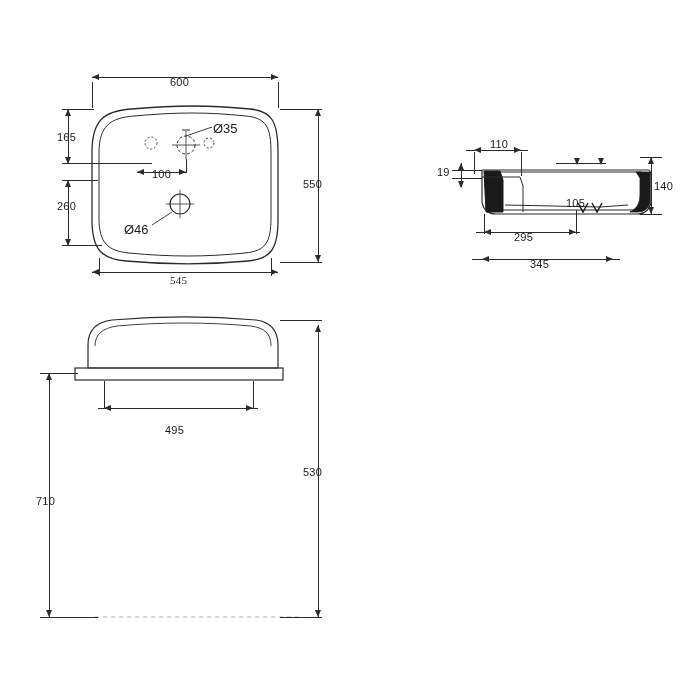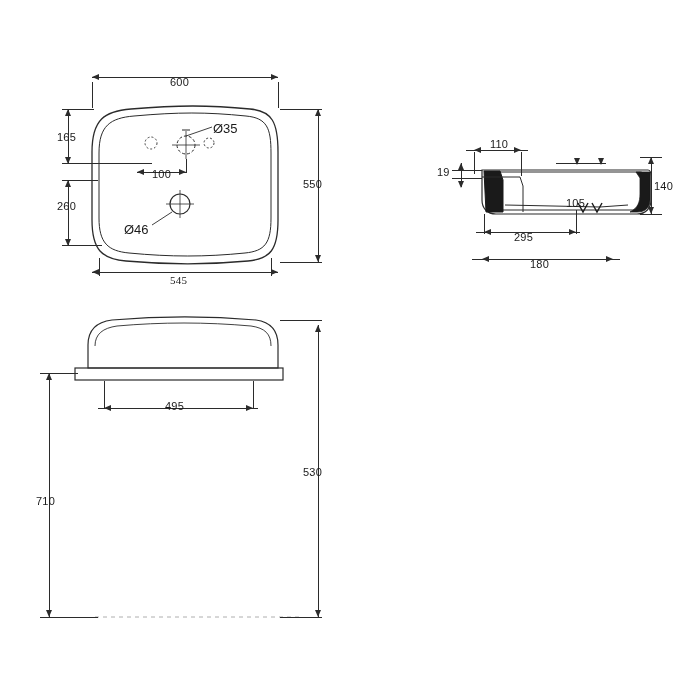--- a/index.html
+++ b/index.html
@@ -245,28 +245,28 @@
   <div class="ext-line v" style="left:484px; top:214px; height:20px;"></div>
   <div class="ext-line v" style="left:576px; top:210px; height:24px;"></div>
   <div class="dim-line h" style="left:476px; top:232px; width:104px;"></div>
   <div class="arrow left" style="left:484px; top:229px;"></div>
   <div class="arrow right" style="left:569px; top:229px;"></div>
   <div class="dim-text" style="left:514px; top:231px;">295</div>
 
   <div class="dim-line h" style="left:472px; top:259px; width:148px;"></div>
   <div class="arrow left" style="left:482px; top:256px;"></div>
   <div class="arrow right" style="left:606px; top:256px;"></div>
-  <div class="dim-text" style="left:530px; top:258px;">180</div>
+  <div class="dim-text" style="left:530px; top:258px;">345</div>
 
   <div class="ext-line v" style="left:104px; top:381px; height:28px;"></div>
   <div class="ext-line v" style="left:253px; top:381px; height:28px;"></div>
   <div class="dim-line h" style="left:98px; top:408px; width:160px;"></div>
   <div class="arrow left" style="left:104px; top:405px;"></div>
   <div class="arrow right" style="left:246px; top:405px;"></div>
-  <div class="dim-text" style="left:165px; top:400px;">495</div>
+  <div class="dim-text" style="left:165px; top:424px;">495</div>
 
   <div class="ext-line h" style="left:280px; top:320px; width:42px;"></div>
   <div class="ext-line h" style="left:280px; top:617px; width:42px;"></div>
   <div class="dim-line v" style="left:318px; top:325px; height:292px;"></div>
   <div class="arrow up" style="left:315px; top:325px;"></div>
   <div class="arrow down" style="left:315px; top:610px;"></div>
   <div class="dim-text" style="left:303px; top:466px;">530</div>
 
   <div class="ext-line h" style="left:40px; top:373px; width:38px;"></div>
   <div class="ext-line h" style="left:40px; top:617px; width:58px;"></div>

